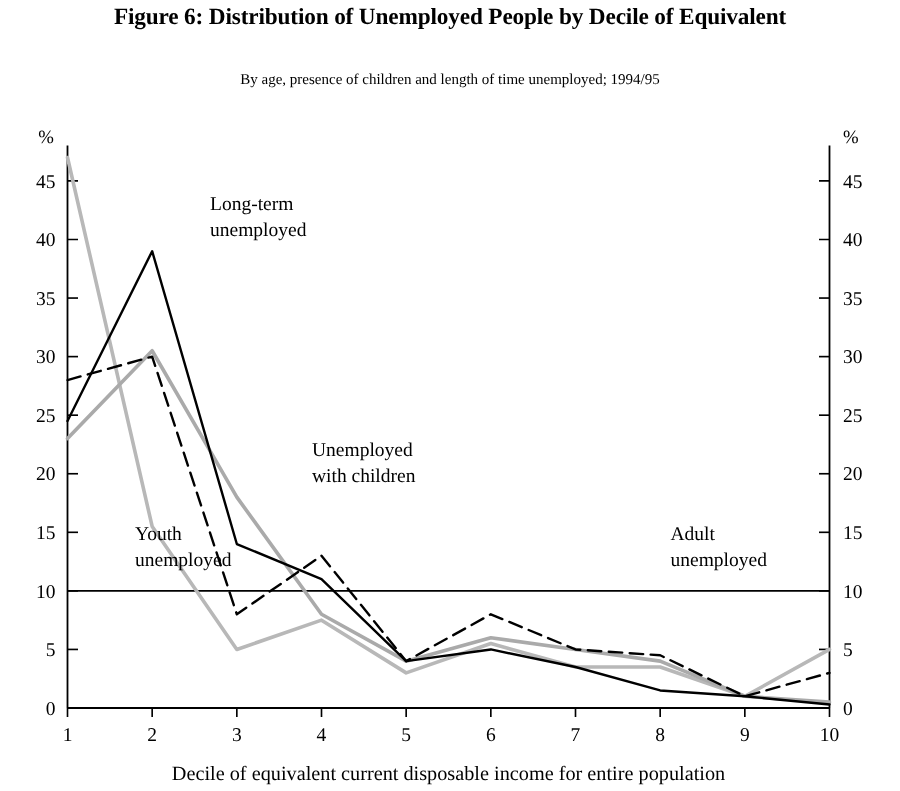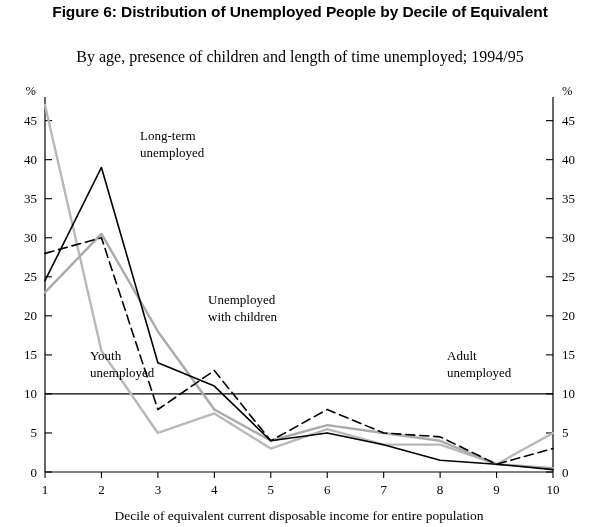--- a/index.html
+++ b/index.html
@@ -18,34 +18,34 @@
     position: relative;
     width: 600px;
     height: 527px;
   }
   .title {
     position: absolute;
     left: 0;
     top: 2px;
     width: 600px;
     text-align: center;
-    font-family: Liberation Sans, sans-serif;
+    font-family: Liberation Serif, serif;
     font-weight: bold;
     font-size: 15.5px;
     line-height: 19px;
     letter-spacing: -0.1px;
   }
   .subtitle {
     position: absolute;
     left: 0;
     top: 48px;
     width: 600px;
     text-align: center;
     font-family: "Liberation Serif", serif;
-    font-size: 16px;
+    font-size: 10px;
   }
   #plot-area {
     position: absolute;
     left: 0;
     top: 72px;
     width: 600px;
     height: 455px;
   }
   svg {
     display: block;

